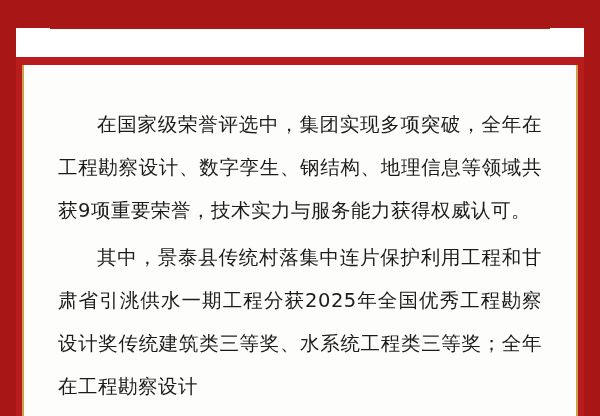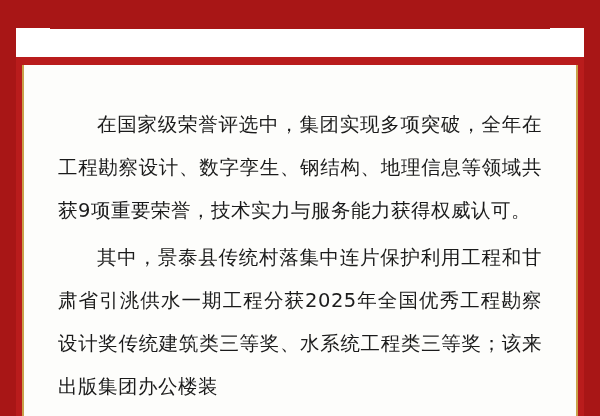--- a/index.html
+++ b/index.html
@@ -116,18 +116,18 @@
     <div class="top-mark" style="right:60px;"></div>
   </div>
 
   <div class="band-left"></div>
   <div class="band-right"></div>
 
   <div class="card">
     <div class="card-inner">
       <div class="text-area">
         <p class="para">在国家级荣誉评选中，集团实现多项突破，全年在工程勘察设计、数字孪生、钢结构、地理信息等领域共获9项重要荣誉，技术实力与服务能力获得权威认可。</p>
-        <p class="para cont">其中，景泰县传统村落集中连片保护利用工程和甘肃省引洮供水一期工程分获2025年全国优秀工程勘察设计奖传统建筑类三等奖、水系统工程类三等奖；该来出版集团办公楼装</p>
+        <p class="para cont">其中，景泰县传统村落集中连片保护利用工程和甘肃省引洮供水一期工程分获2025年全国优秀工程勘察设计奖传统建筑类三等奖、水系统工程类三等奖；全年在工程勘察设计</p>
       </div>
     </div>
   </div>
 
 </div>
 
 </body></html>

